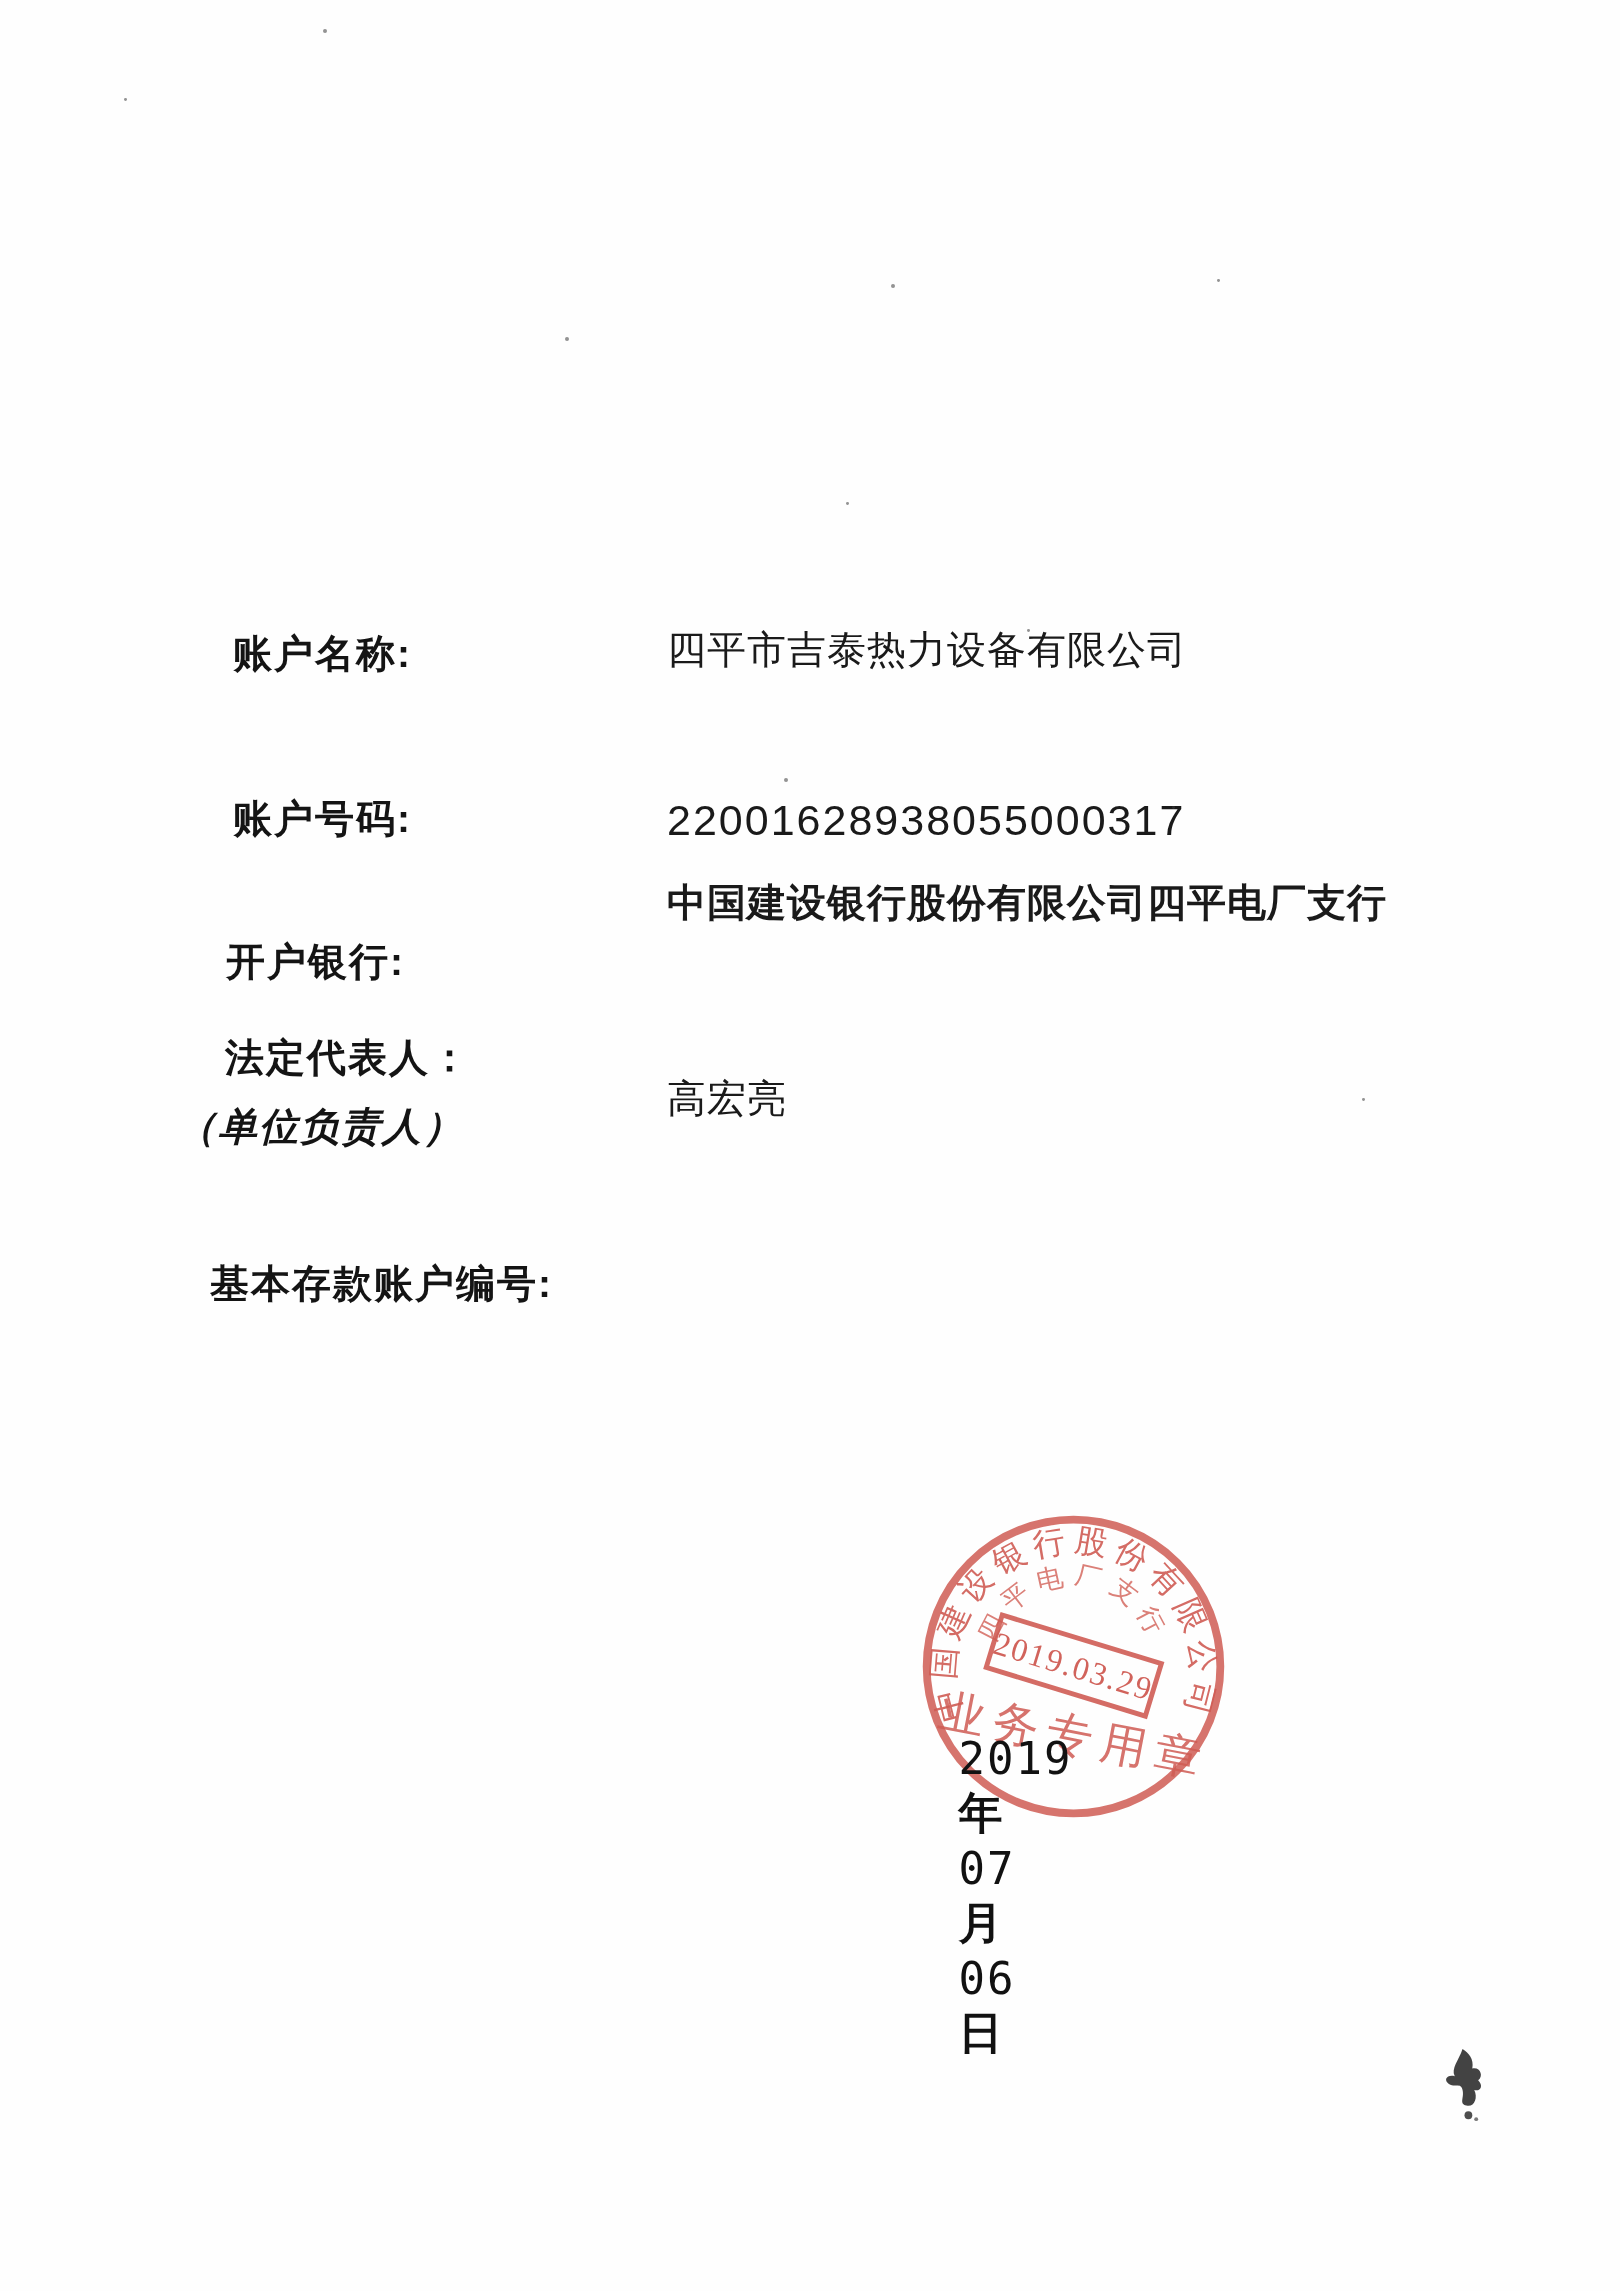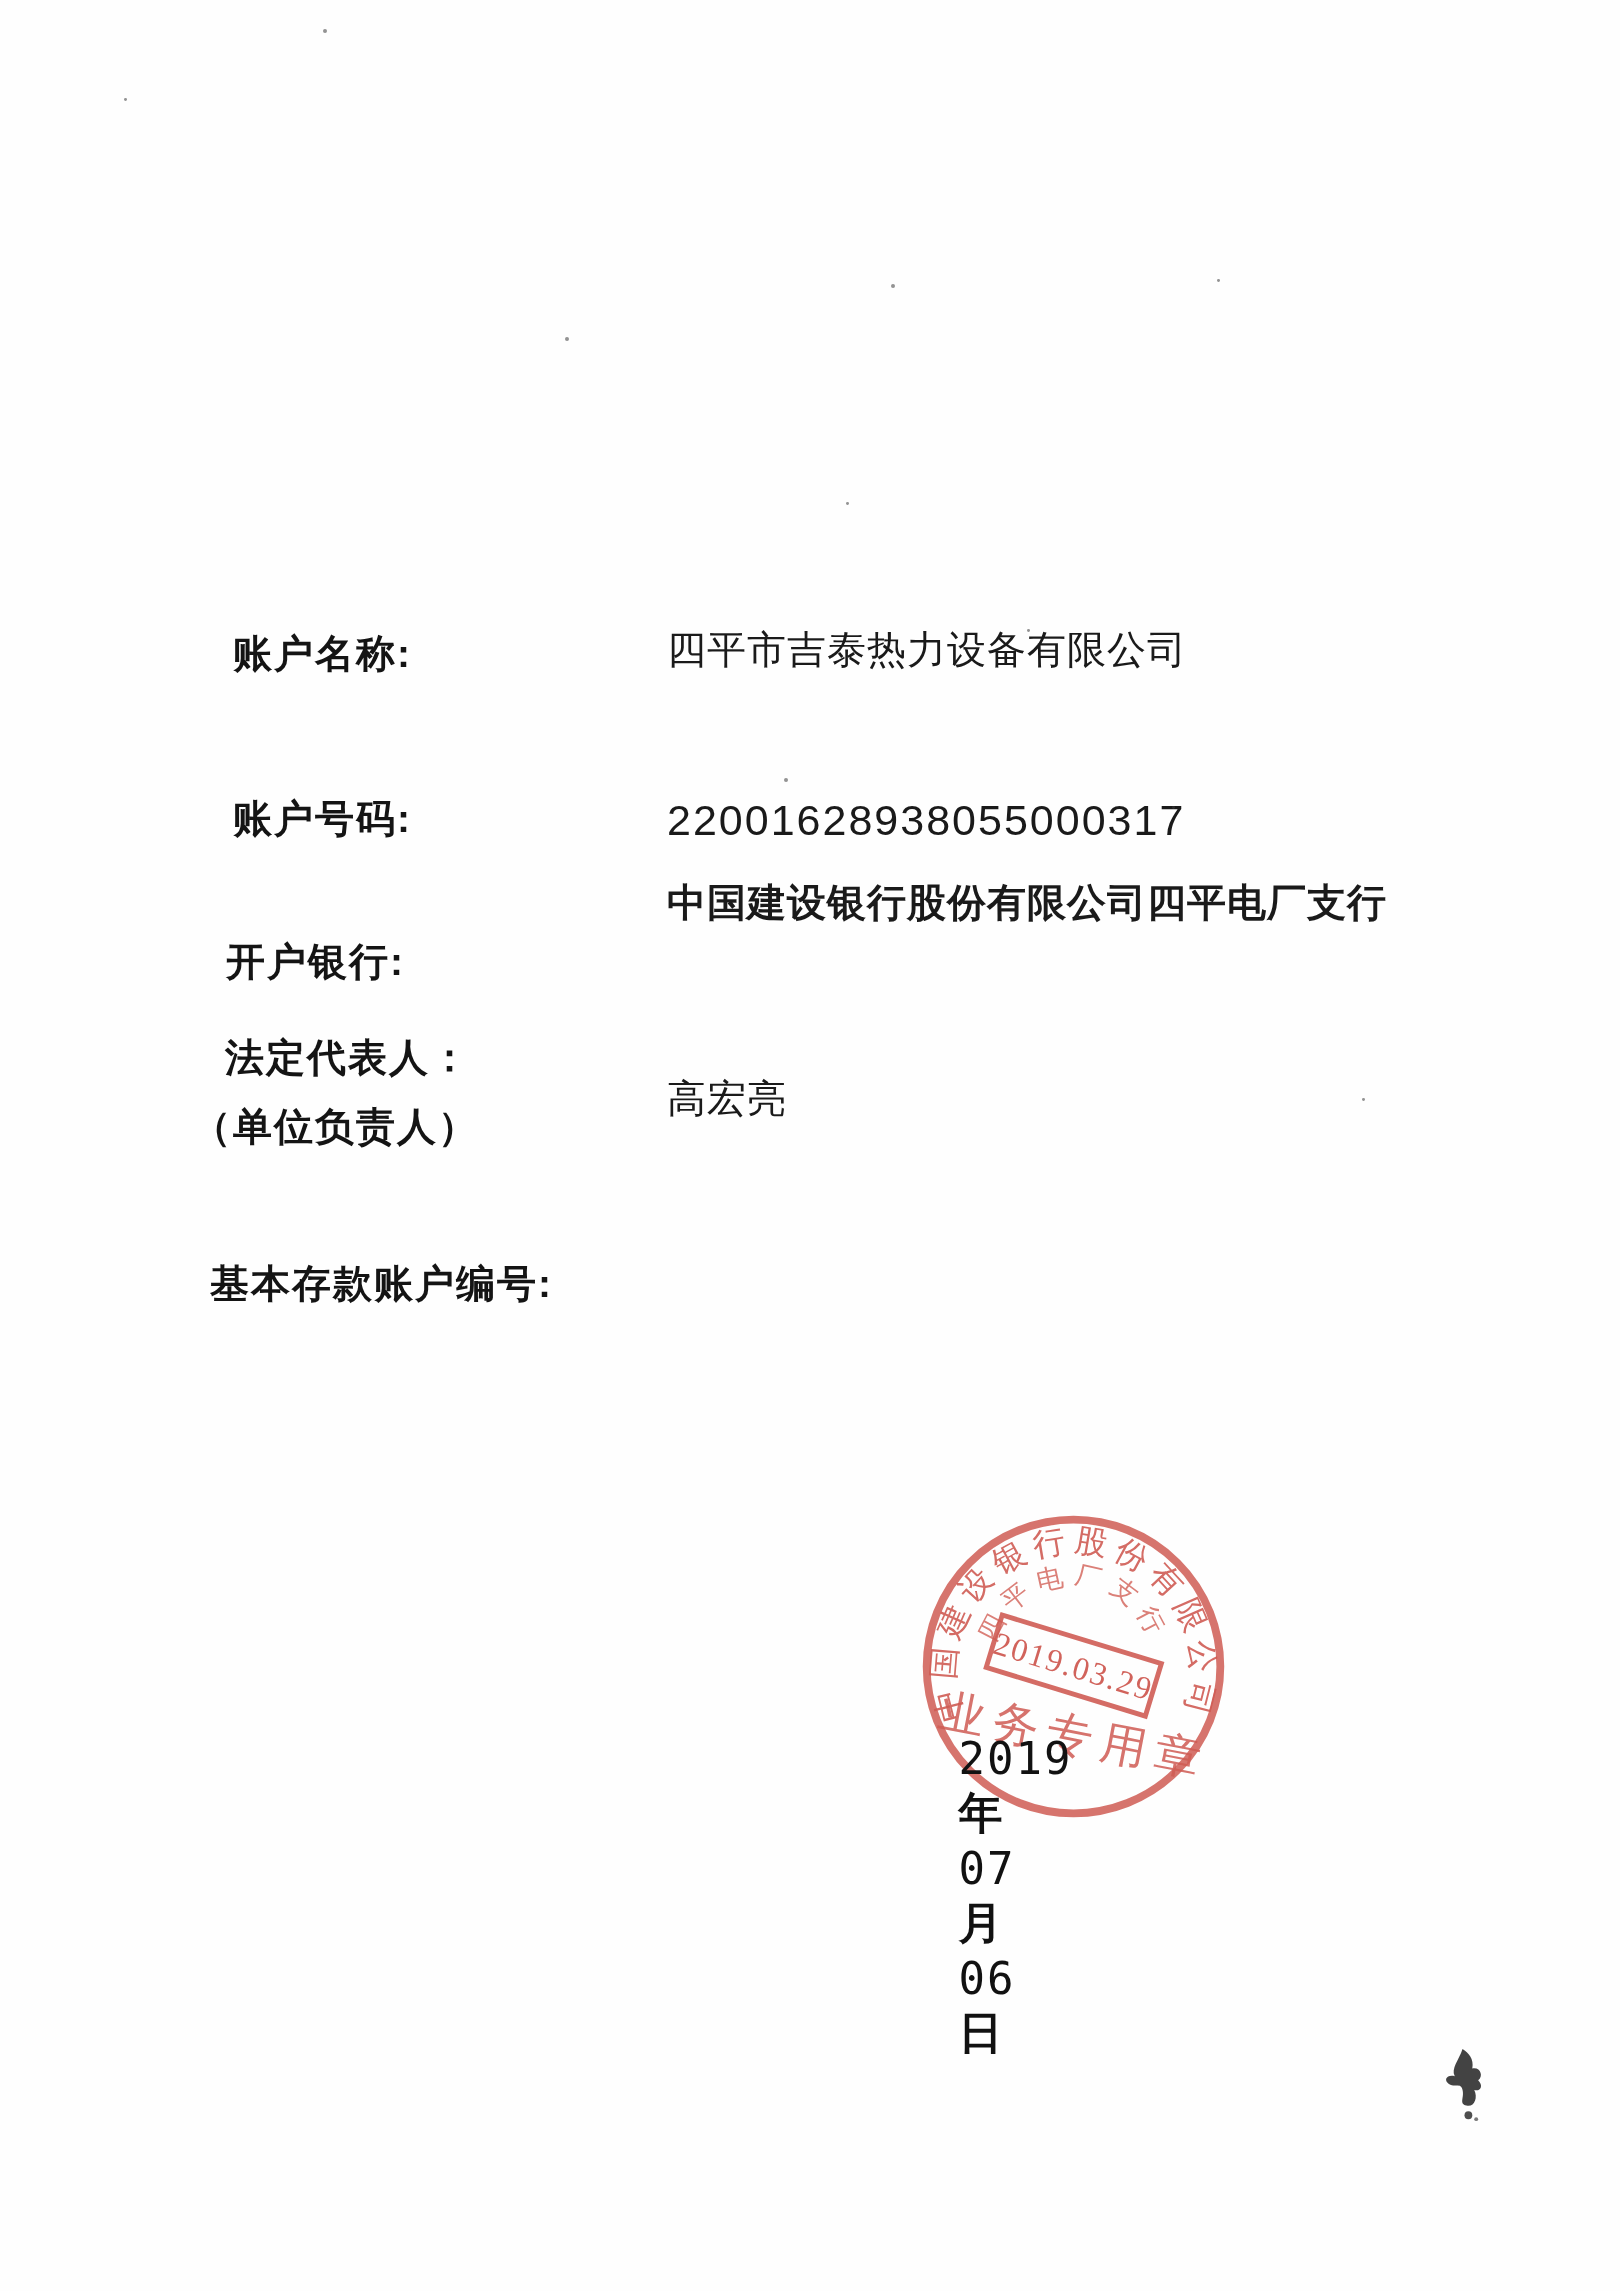--- a/index.html
+++ b/index.html
@@ -97,21 +97,21 @@
   <div class="field-label" style="left:233px; top:627px;">账户名称:</div>
   <div class="field-value" style="top:623px;">四平市吉泰热力设备有限公司</div>
 
   <div class="field-label" style="left:233px; top:792px;">账户号码:</div>
   <div class="field-value num-value" style="top:790px;margin-top:6px;">22001628938055000317</div>
 
   <div class="field-label" style="left:226px; top:925px;margin-top:10px;">开户银行:</div>
   <div class="field-value" style="top:876px;font-weight:bold;">中国建设银行股份有限公司四平电厂支行</div>
 
   <div class="field-label" style="left:225px; top:1031px;">法定代表人：</div>
-  <div class="field-label" style="left:192px; top:1100px;">（单位负责人）</div>
+  <div class="field-label" style="left:177px; top:1100px;font-style:italic;">（单位负责人）</div>
   <div class="field-value" style="top:1072px;">高宏亮</div>
 
   <div class="field-label" style="left:210px; top:1257px;">基本存款账户编号:</div>
 
   <svg class="stamp" viewBox="0 0 330 330">
     <defs>
       <path id="ringPath" d="M 52,212 A 121,121 0 1 1 278,212" fill="none"></path>
       <path id="innerPath" d="M 90,200 A 83,83 0 1 1 240,200" fill="none"></path>
     </defs>
     <circle cx="165" cy="165" r="150" fill="none" stroke="#c9453c" stroke-width="8" opacity="0.85"></circle>

